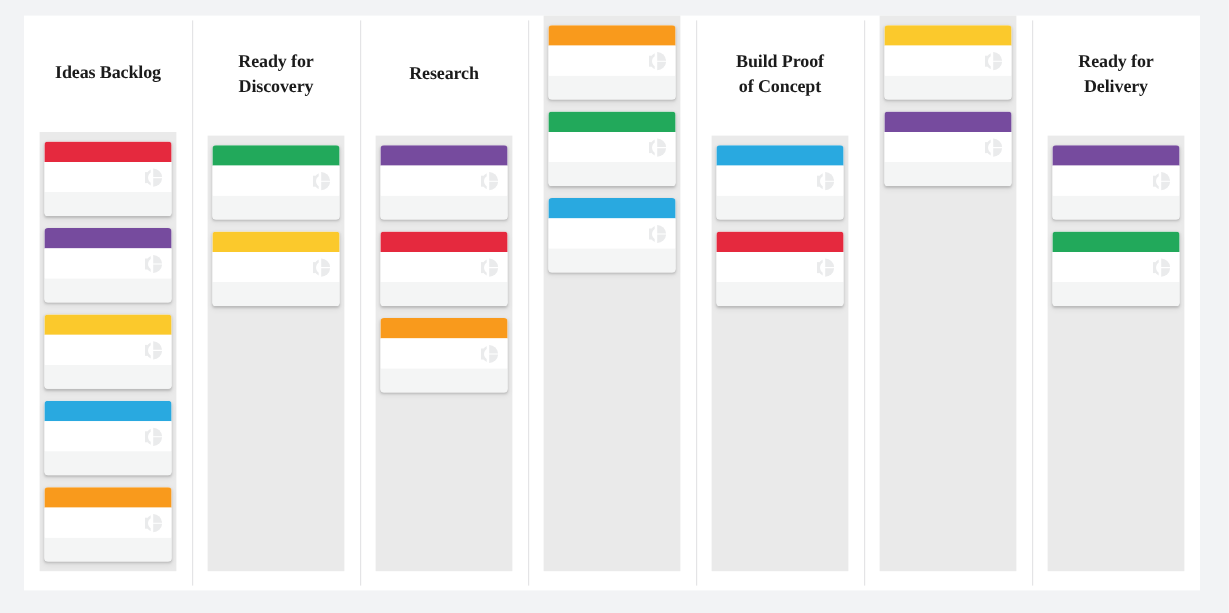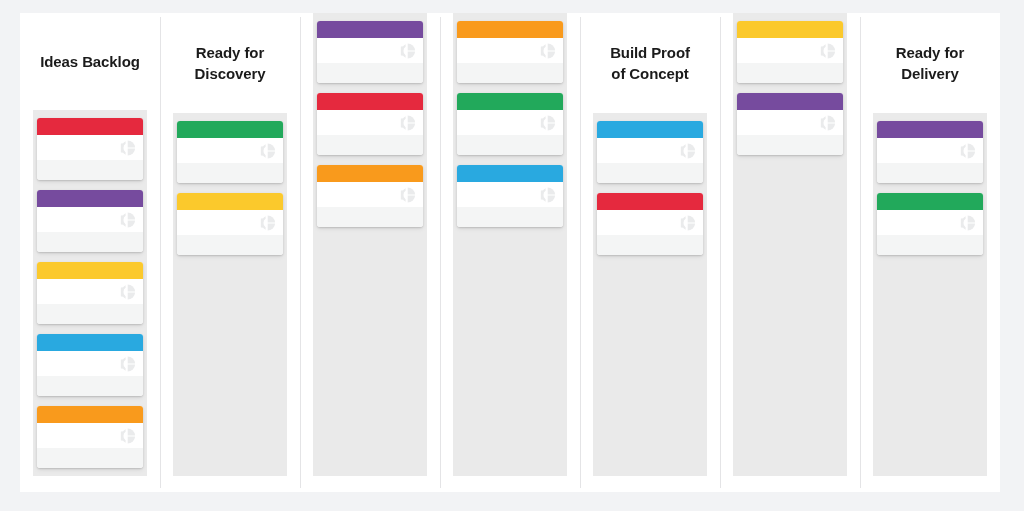--- a/index.html
+++ b/index.html
@@ -20,20 +20,21 @@
   #board-panel {
     position: absolute;
     left: 20px;
     top: 13px;
     width: 980px;
     height: 479px;
     background: #ffffff;
     display: flex;
     flex-direction: row;
     align-items: stretch;
+    font-family: Liberation Serif, serif;
   }
 
   .column {
     position: relative;
     flex: 1 1 0;
     display: flex;
     flex-direction: column;
     align-items: center;
     min-width: 0;
   }
@@ -234,20 +235,23 @@
                 <path d="M12.2 12.6 h9.4 a9.6 9.6 0 0 1 -9.4 9.0 z"></path>
                 <path d="M9.6 3.6 a9.4 9.4 0 0 0 0 16.8 v-3.1 a6.4 6.4 0 0 1 0 -10.6 z"></path>
               </g>
             </svg>
           </div>
           <div class="card-footer"></div>
         </div>
       </div>
     </div>
     <div class="column">
+      <div class="column-header">
+        <div class="column-title">Research</div>
+      </div>
       <div class="column-body">
         <div class="card">
           <div class="card-bar" style="background: rgb(118, 75, 158);"></div>
           <div class="card-body">
             <svg viewBox="0 0 24 24" class="card-watermark">
               <g fill="#e8e9ea">
                 <path d="M3.6 6.2 h2.9 v11.6 h-2.9 z"></path>
                 <path d="M12.2 2.4 a9.6 9.6 0 0 1 9.4 9.0 h-9.4 z"></path>
                 <path d="M12.2 12.6 h9.4 a9.6 9.6 0 0 1 -9.4 9.0 z"></path>
                 <path d="M9.6 3.6 a9.4 9.4 0 0 0 0 16.8 v-3.1 a6.4 6.4 0 0 1 0 -10.6 z"></path>

